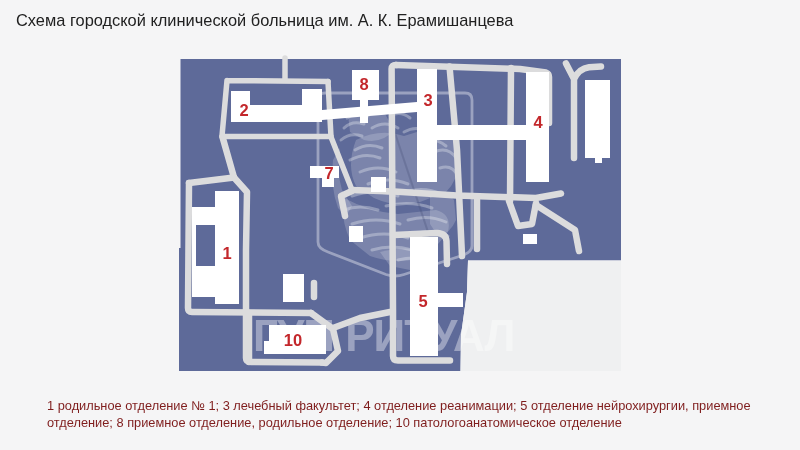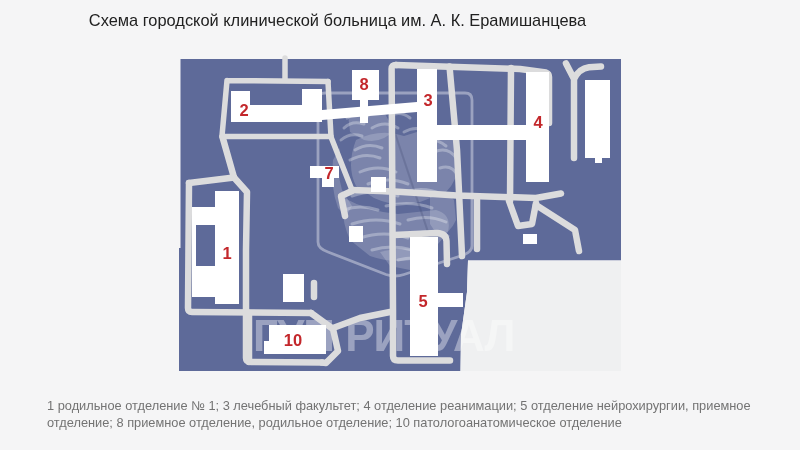--- a/index.html
+++ b/index.html
@@ -1,19 +1,19 @@
 <!DOCTYPE html>
 <html lang="ru"><head>
 <meta charset="utf-8">
 <title>Схема</title>
 <style>
   html,body{margin:0;padding:0;}
   body{width:800px;height:450px;background:#f5f5f6;font-family:"Liberation Sans",sans-serif;overflow:hidden;position:relative;}
-  .title{position:absolute;top:11px;left:8px;width:659px;text-align:center;font-size:16.4px;color:#212121;}
-  .caption{position:absolute;top:397px;left:47px;width:740px;font-size:12.8px;line-height:17.3px;color:#737373;}
+  .title{position:absolute;top:11px;left:16px;width:659px;text-align:left;font-size:16.4px;color:#212121;}
+  .caption{position:absolute;top:397px;left:47px;width:740px;font-size:12.8px;line-height:17.3px;color:#7f1d1d;}
   svg{position:absolute;left:0;top:0;}
 </style>
 </head>
 <body>
 
 <div class="title">Схема городской клинической больница им. А. К. Ерамишанцева</div>
 
 <svg width="800" height="450" viewBox="0 0 800 450">
 
   <polygon points="180.5,59 621,59 621,260.5 468,260.5 467,292 461,335 460.5,371 179,371 179,248 180.5,248" fill="#5e6a99"></polygon>

